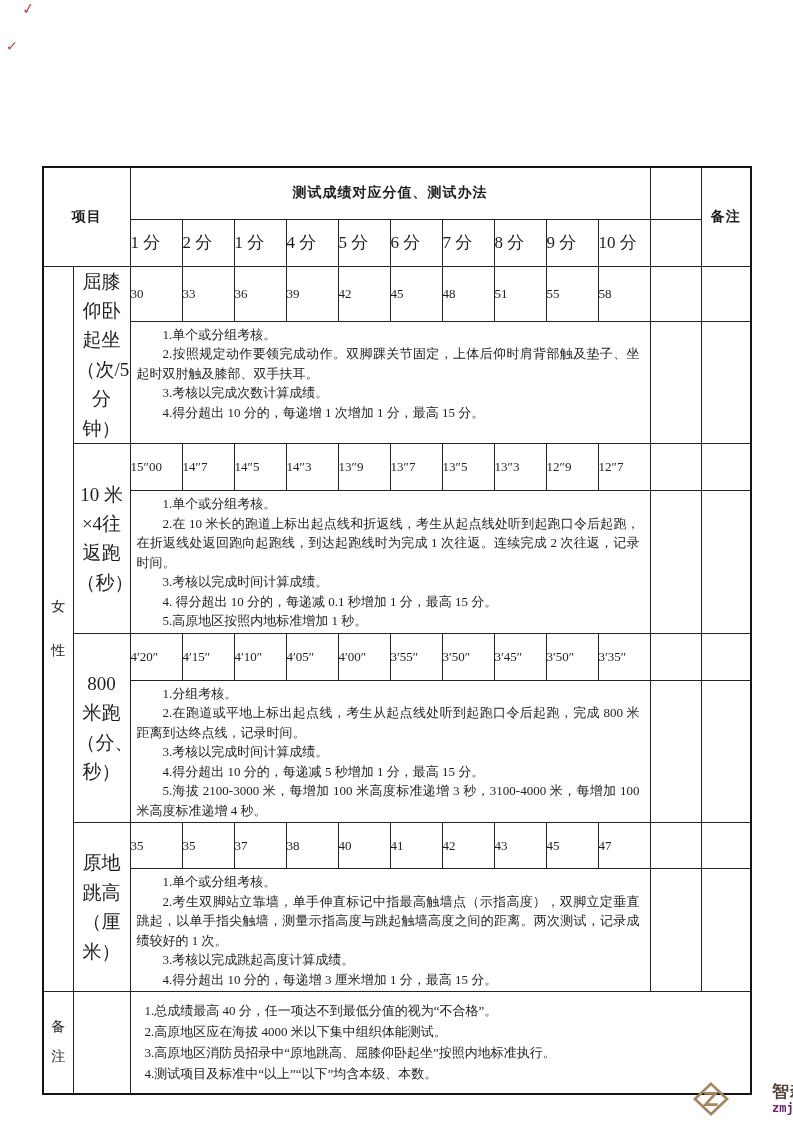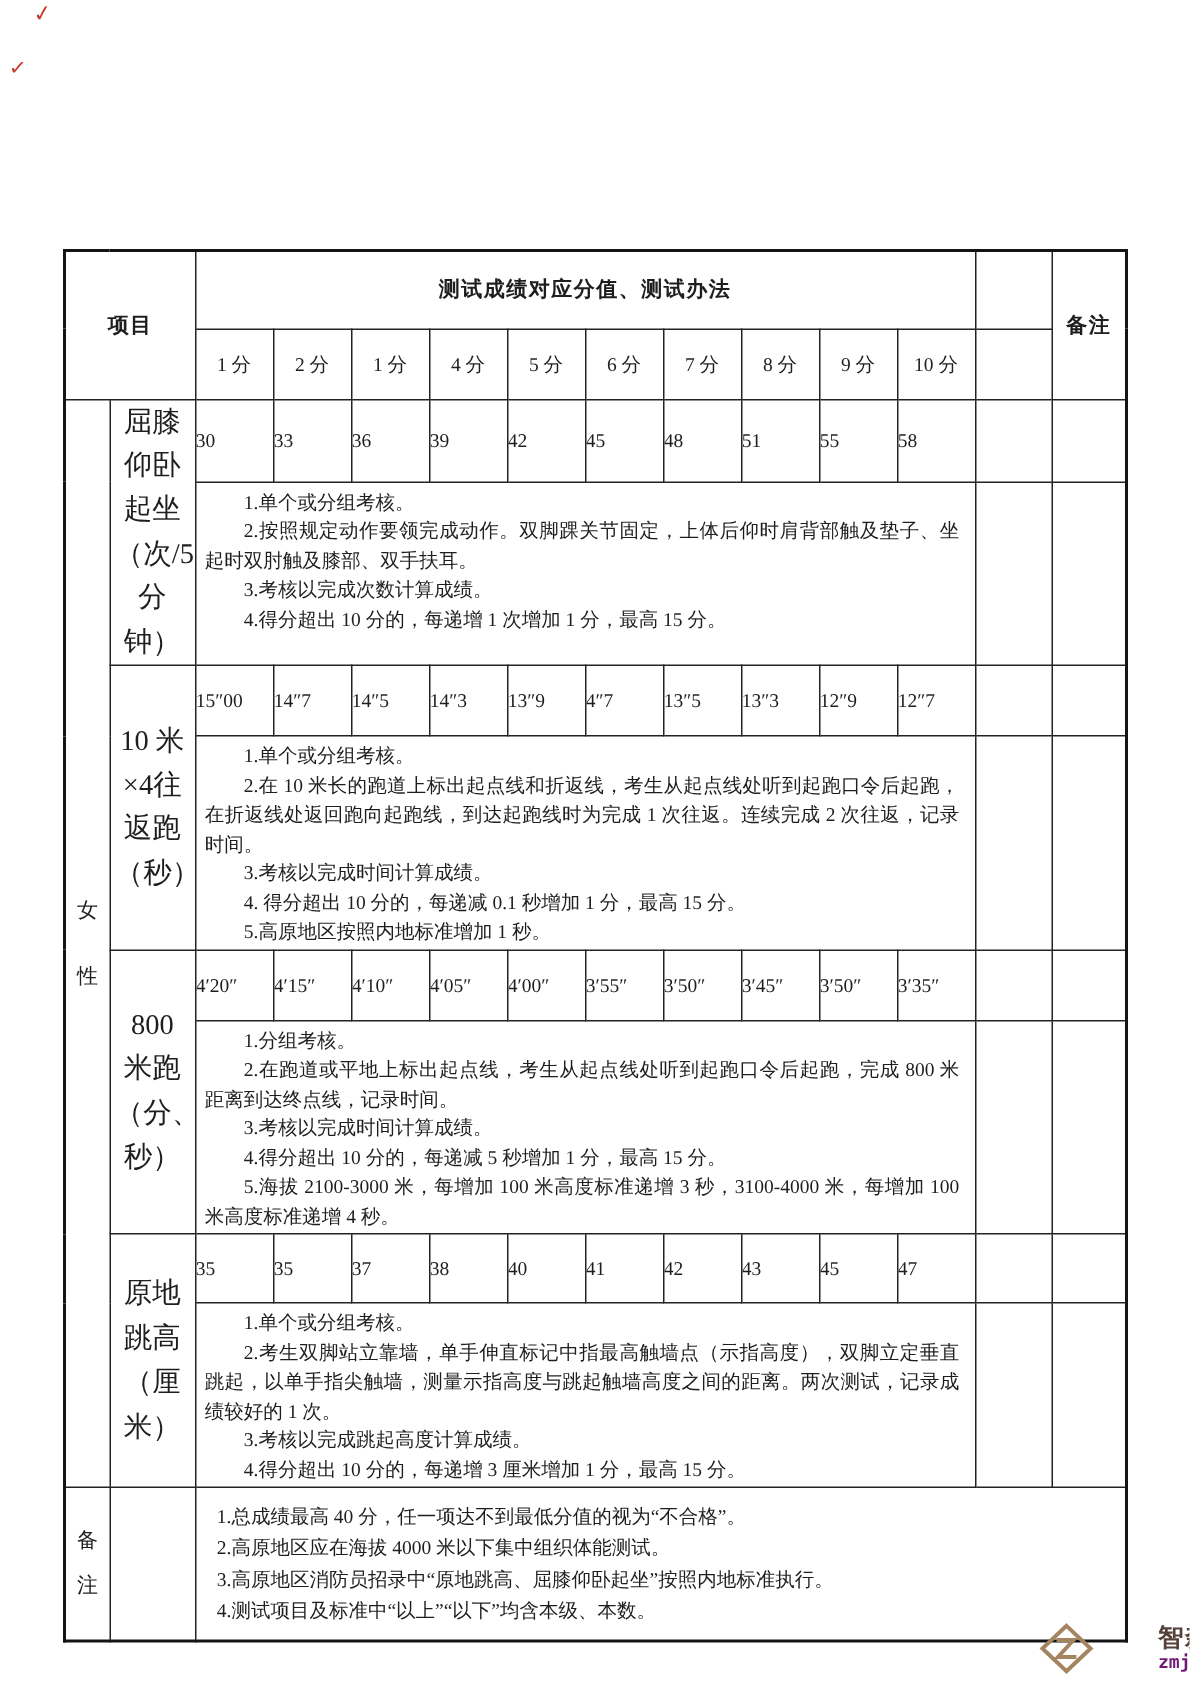--- a/index.html
+++ b/index.html
@@ -7,21 +7,21 @@
   .page { position:relative; width:793px; height:1122px; background:#ffffff; overflow:hidden; }
 
   .red-mark { position:absolute; color:#c63a2f; font-family:"DejaVu Sans",sans-serif; font-weight:bold; }
   .red-mark.m1 { left:22px; top:0px; font-size:15px; transform:rotate(-8deg); }
   .red-mark.m2 { left:6px; top:38px; font-size:14px; transform:rotate(4deg); }
 
   table.main { position:absolute; left:42px; top:166px; width:708px; border-collapse:collapse; table-layout:fixed; border:2px solid #141414; }
   td { border:1px solid #232323; vertical-align:middle; overflow:hidden; }
 
   .hd { font-weight:bold; font-size:14px; text-align:center; letter-spacing:1px; }
-  .score-hd { font-size:13px; text-align:center; }
+  .score-hd { font-size:17px; text-align:left; }
   .val { font-size:13px; text-align:left; }
   .item-label { font-size:19px; text-align:center; line-height:1.55; padding:0 3px; }
   .methods { vertical-align:top; padding:3px 10px 2px 6px; }
   .methods .line { font-size:13px; line-height:19.5px; text-indent:2em; text-align:justify; }
   .notes-cell { padding:0 10px 0 14px; }
   .notes-cell .line { font-size:13px; line-height:21px; }
 
   .vstack { display:flex; flex-direction:column; align-items:center; justify-content:center; height:100%; font-size:14px; }
   .gender-stack { row-gap:26px; }
   .footer-label-stack { row-gap:12px; }
@@ -113,21 +113,21 @@
       <td></td>
     </tr>
 
     <tr style="height:47px">
       <td rowspan="2" class="item-label">10 米×4往返跑（秒）</td>
       <td class="val">15″00</td>
       <td class="val">14″7</td>
       <td class="val">14″5</td>
       <td class="val">14″3</td>
       <td class="val">13″9</td>
-      <td class="val">4″7</td>
+      <td class="val">13″7</td>
       <td class="val">13″5</td>
       <td class="val">13″3</td>
       <td class="val">12″9</td>
       <td class="val">12″7</td>
       <td></td>
       <td></td>
     </tr>
     <tr style="height:116px">
       <td colspan="10" class="methods">
             <div class="line">1.单个或分组考核。</div>

